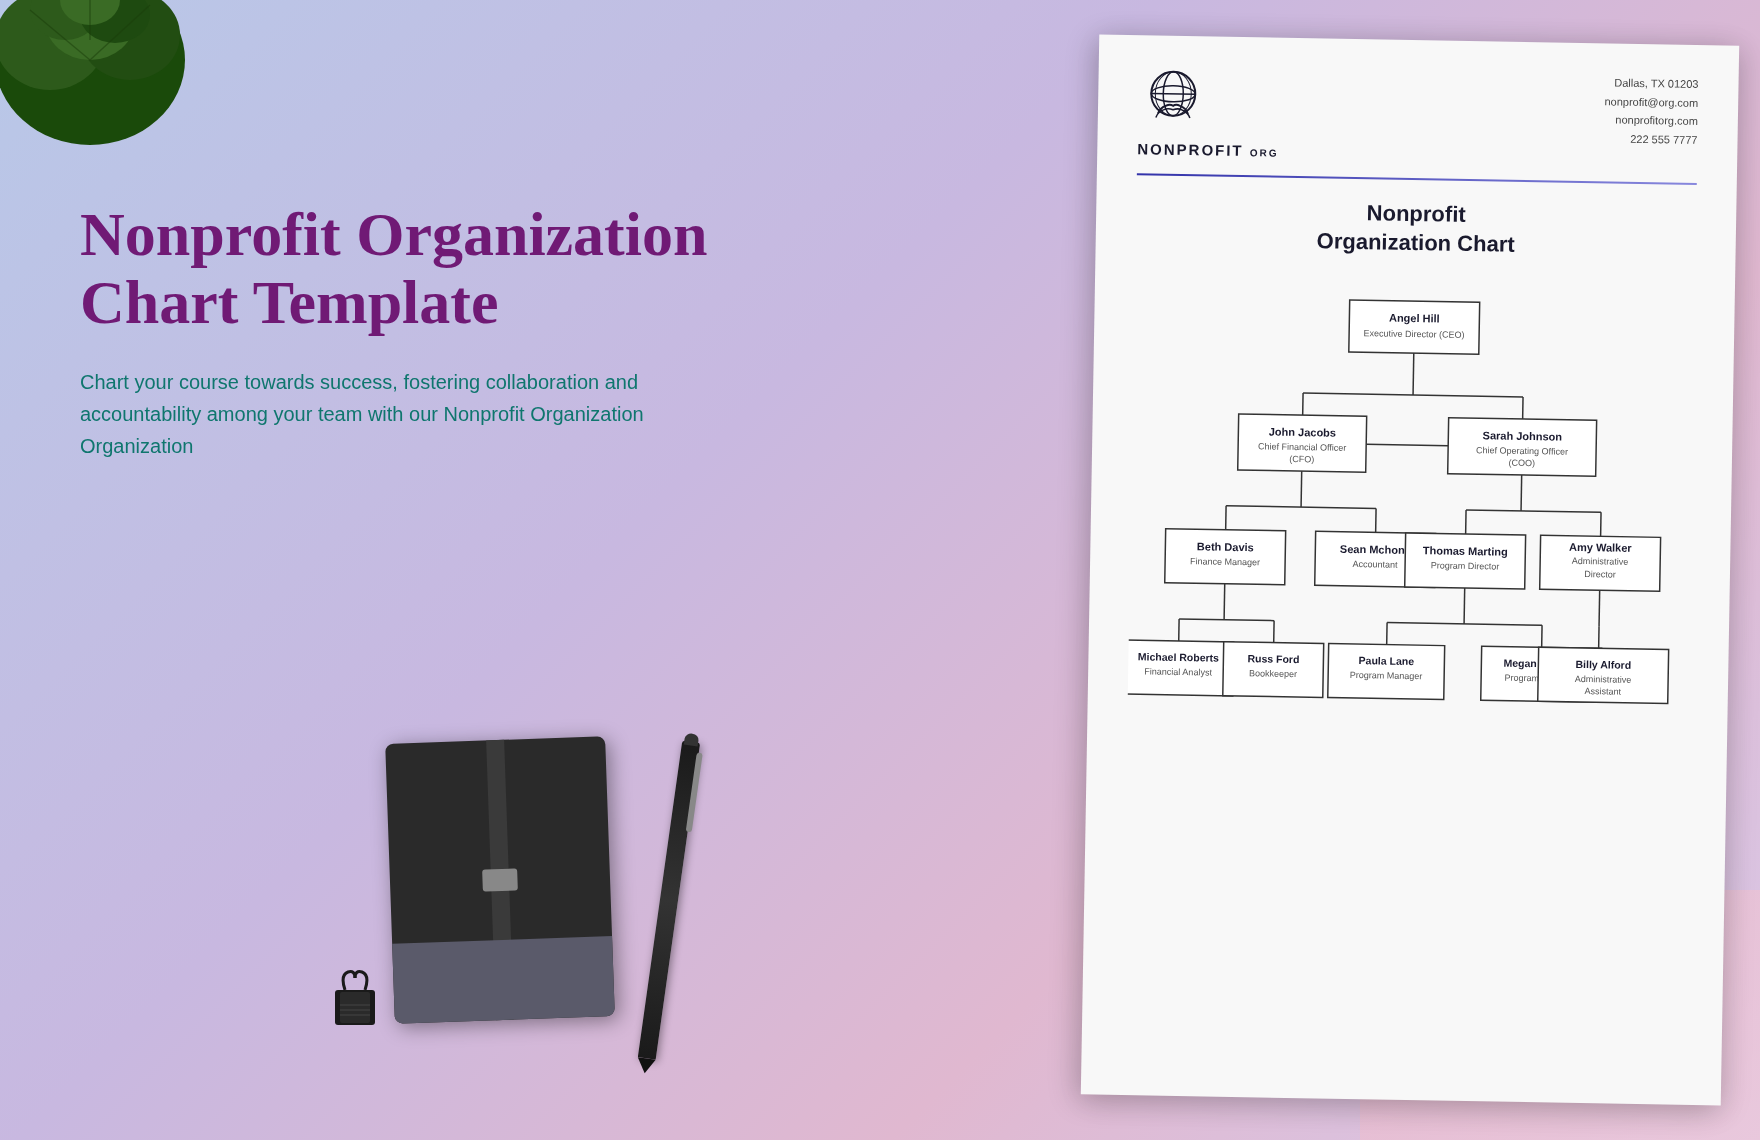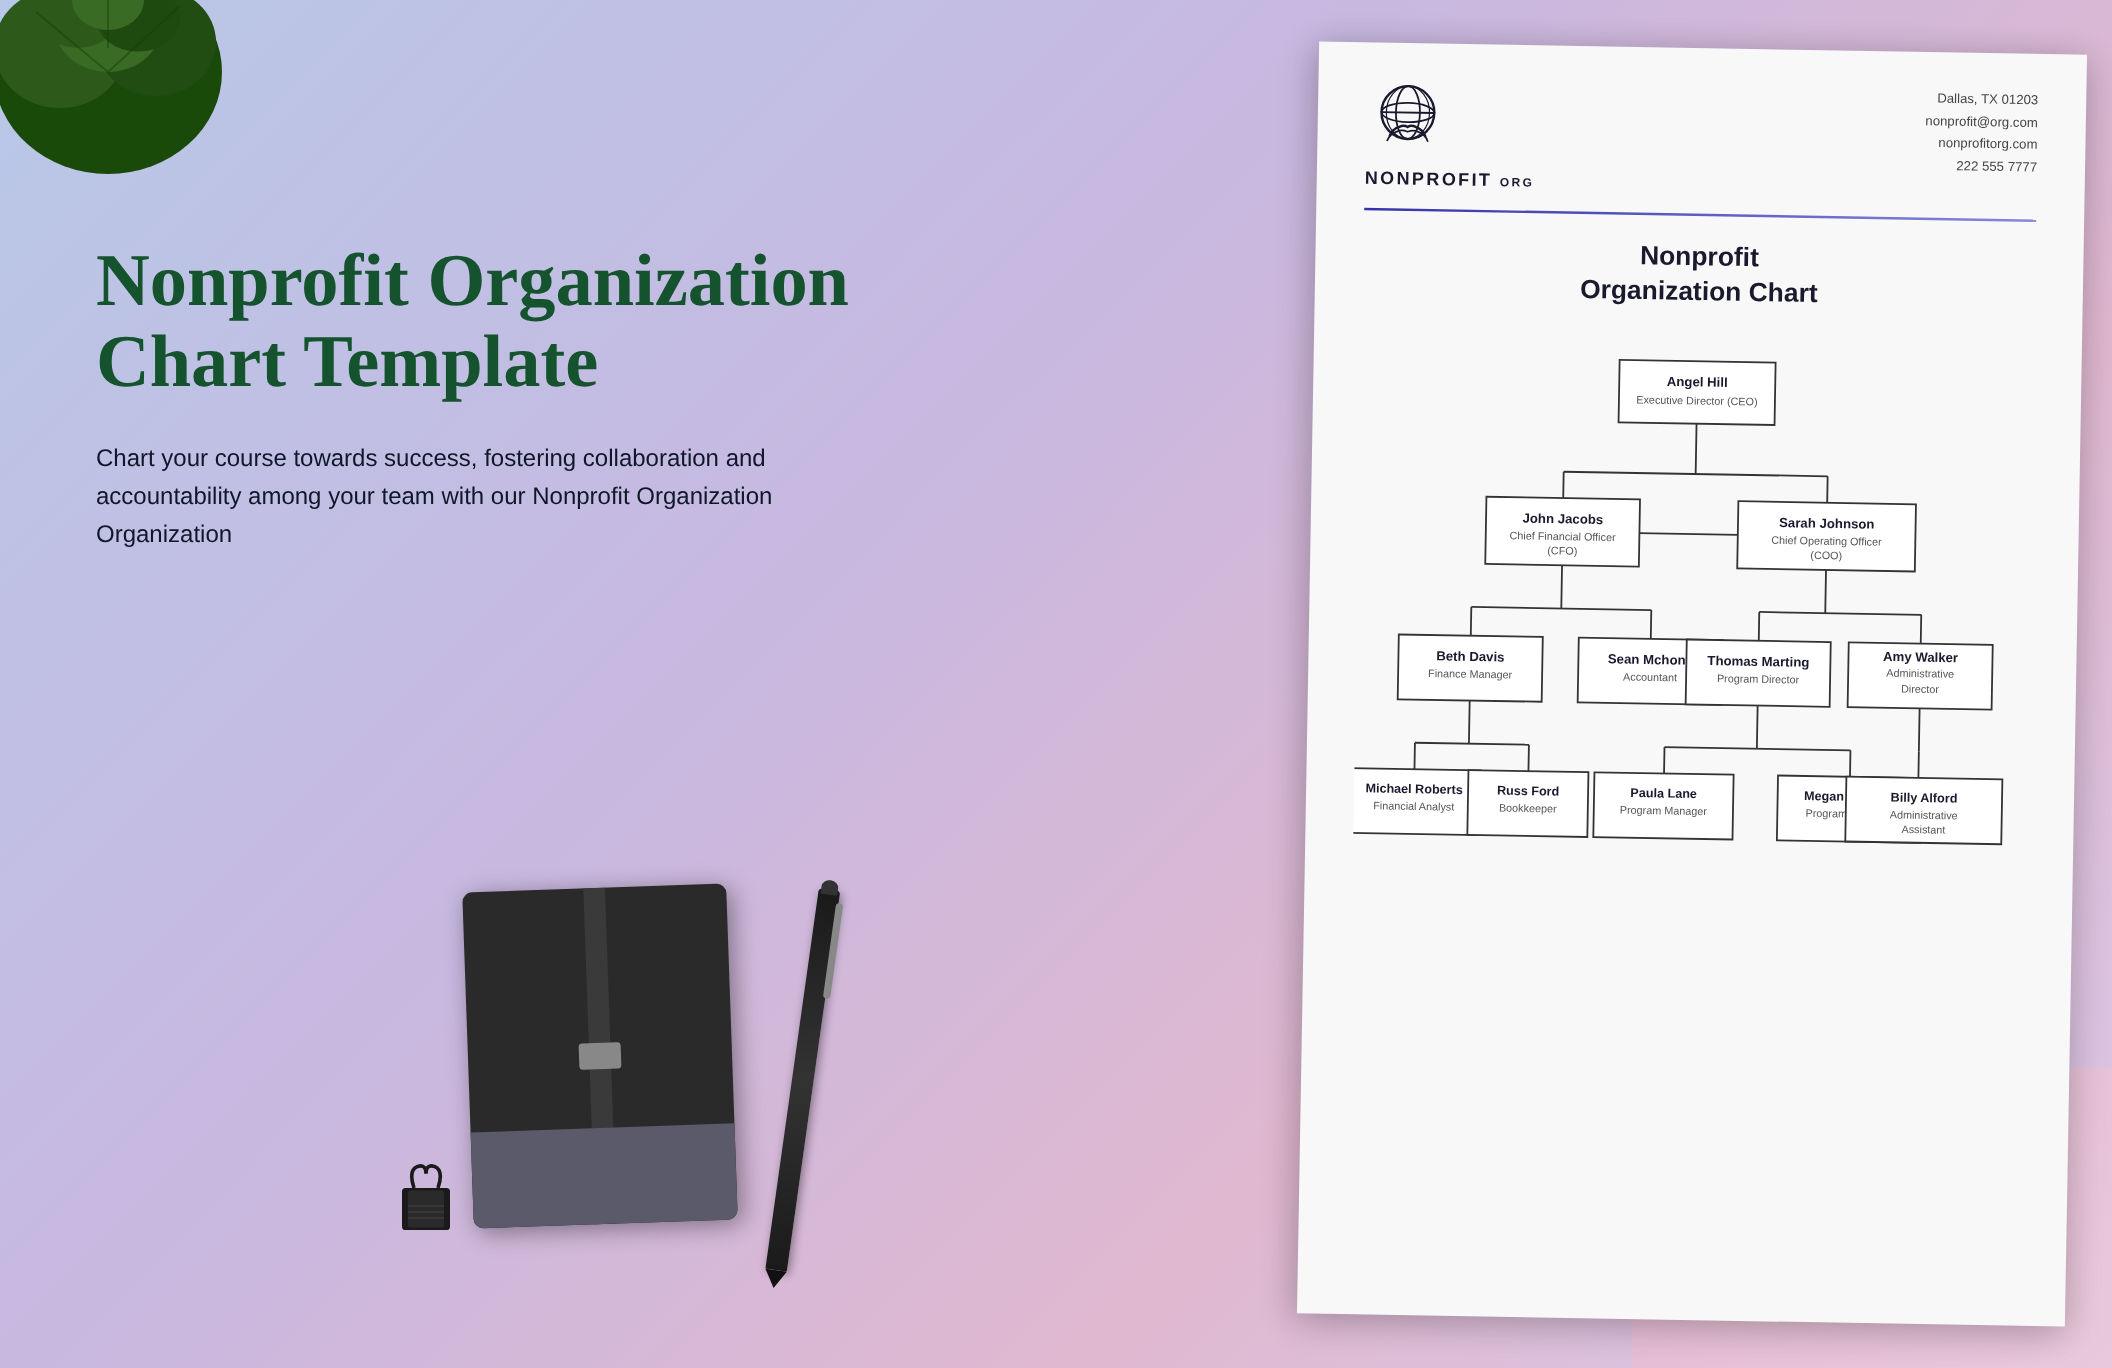--- a/index.html
+++ b/index.html
@@ -31,29 +31,29 @@
     .left-content {
       position: absolute;
       left: 80px;
       top: 200px;
       width: 680px;
     }
 
     .main-title {
       font-size: 62px;
       font-weight: 700;
-      color: #14532d;
+      color: #701a75;
       line-height: 1.1;
       font-family: 'Georgia', serif;
       margin-bottom: 30px;
     }
 
     .subtitle {
       font-size: 20px;
-      color: #0f172a;
+      color: #0f766e;
       line-height: 1.6;
       font-weight: 400;
       font-family: Arial, sans-serif;
       max-width: 580px;
     }
 
     
     .document {
       position: absolute;
       right: 30px;

